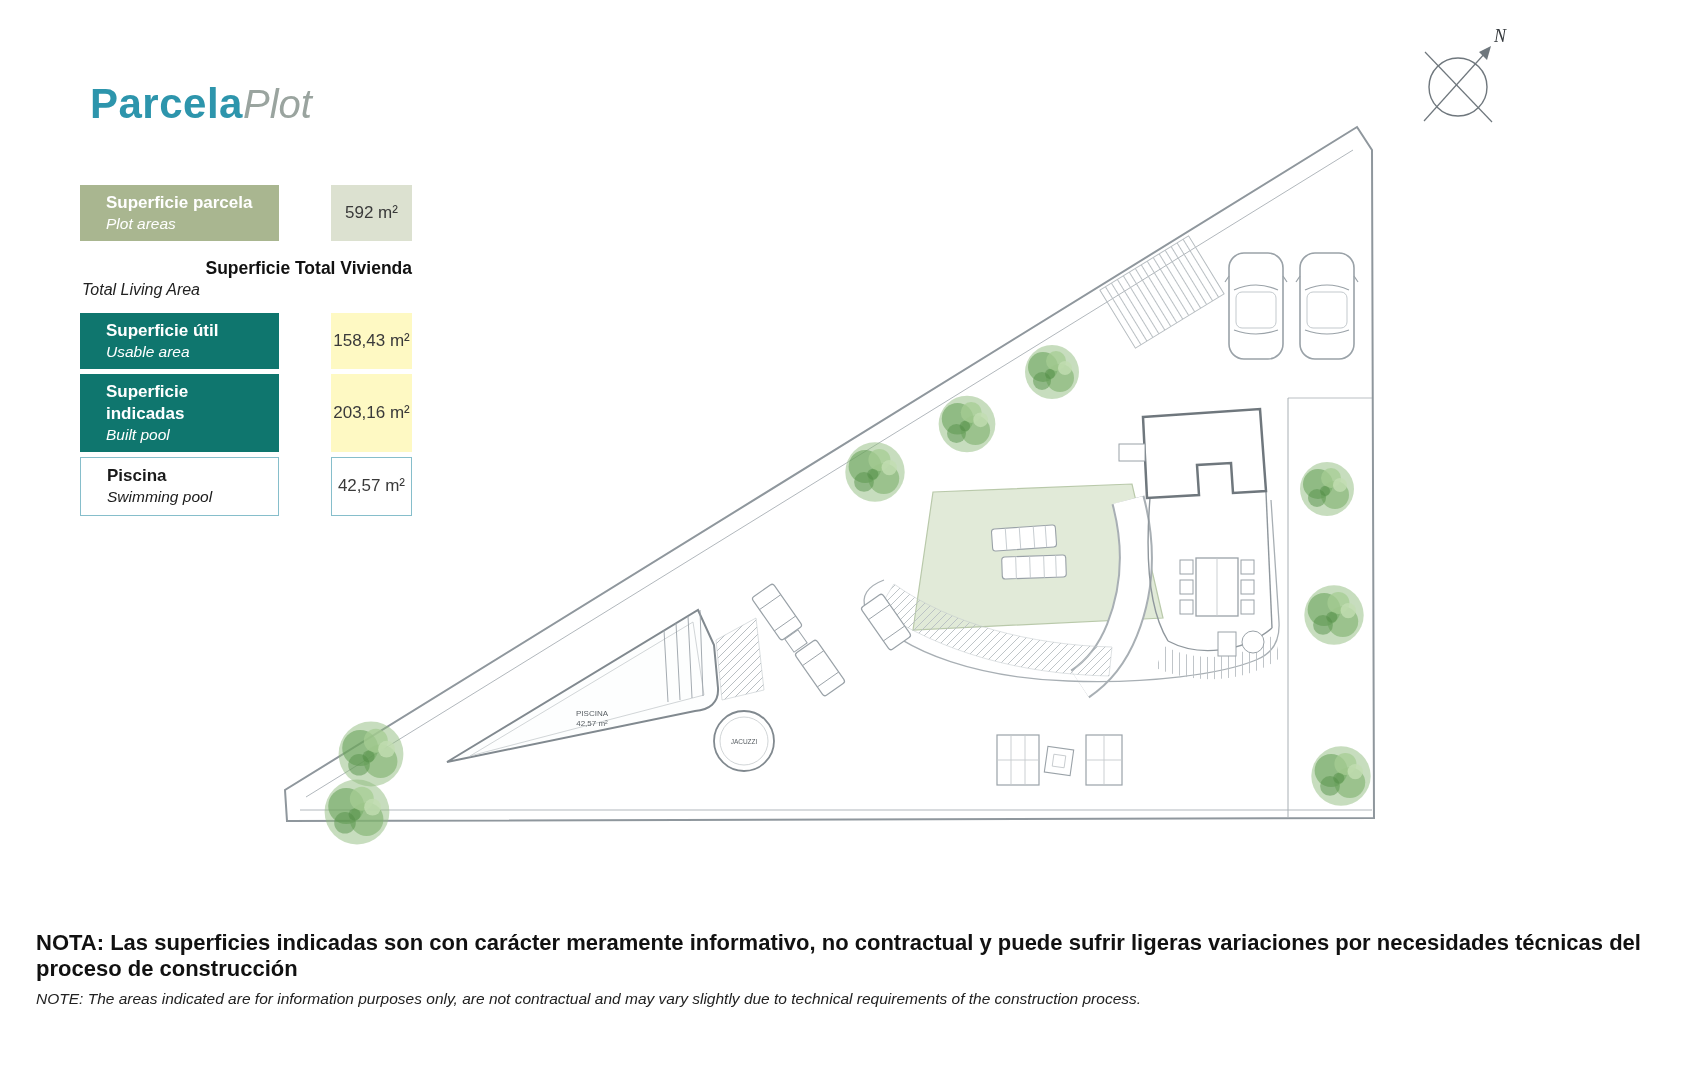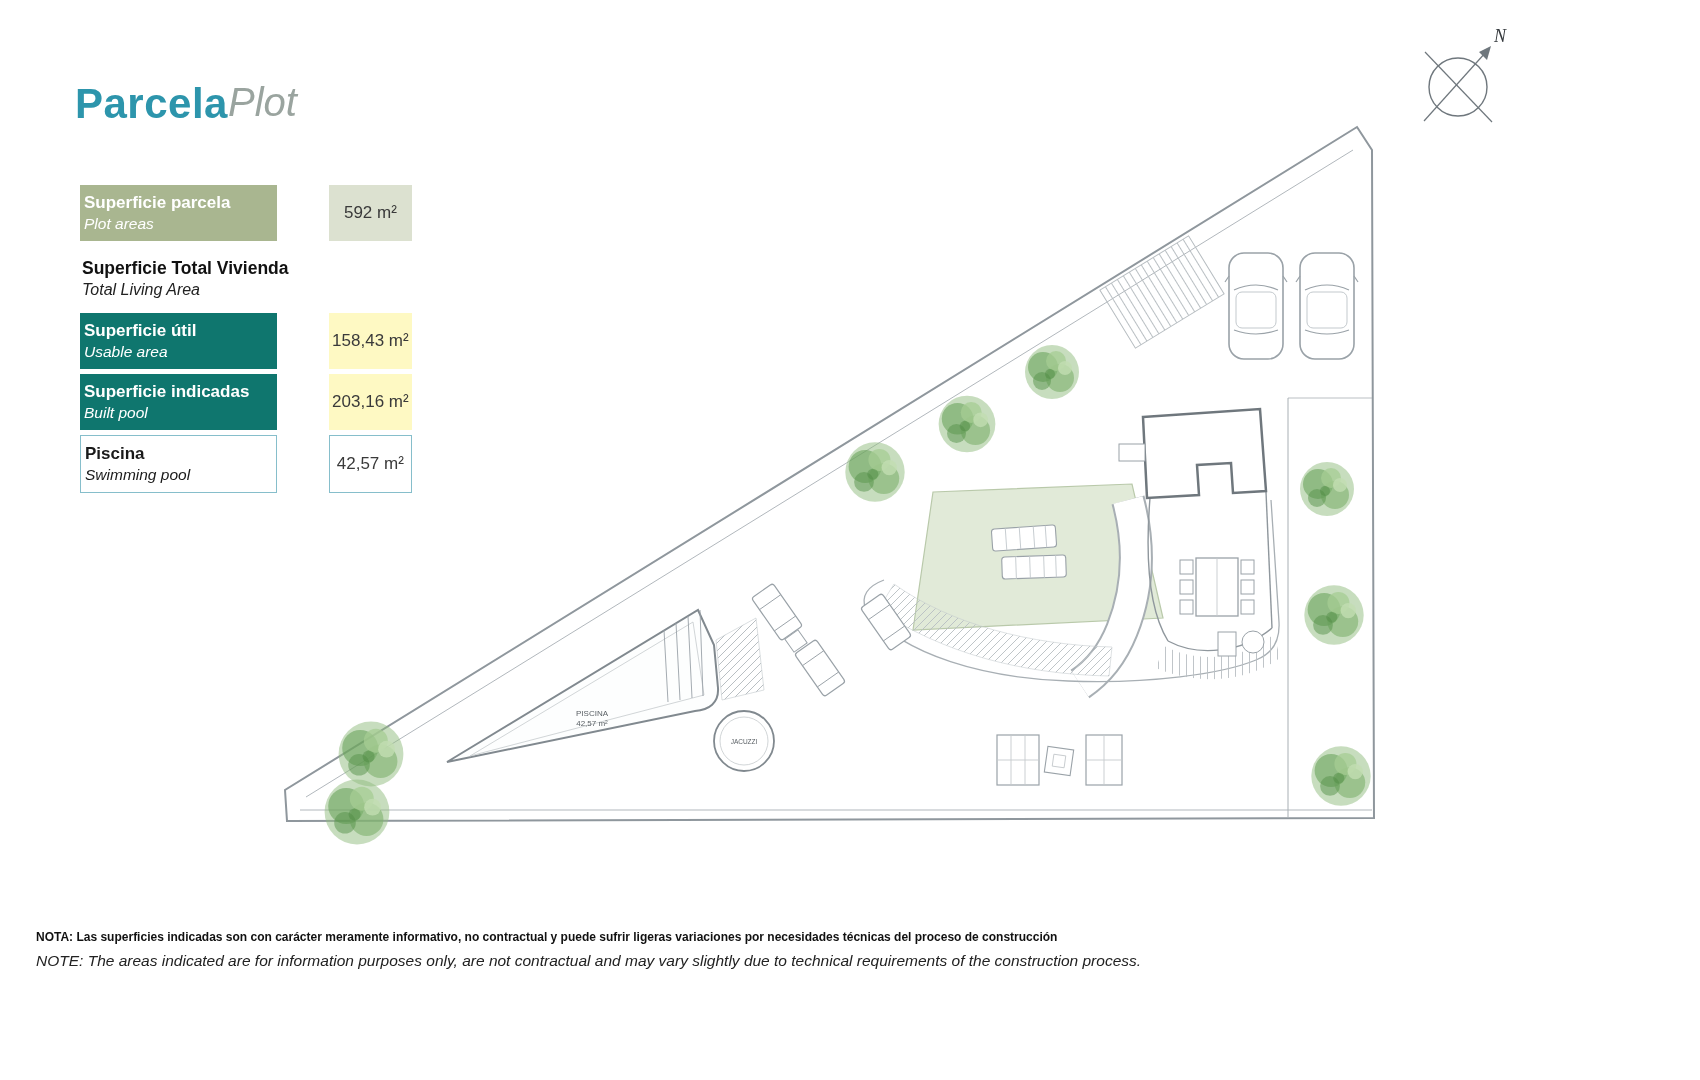--- a/index.html
+++ b/index.html
@@ -2,42 +2,42 @@
 <html><head>
 <meta charset="utf-8">
 <style>
   html,body{margin:0;padding:0;}
   body{
     width:1700px;height:1080px;position:relative;background:#ffffff;
     font-family:"Liberation Sans", sans-serif;overflow:hidden;color:#222;
   }
   .overlay{position:absolute;z-index:2;}
   
-  .page-title{left:75px;top:80px;display:flex;align-items:flex-start;}
+  .page-title{left:90px;top:80px;display:flex;align-items:center;}
   .title-es{font-size:42px;font-weight:700;color:#2D95AC;letter-spacing:.5px;}
   .title-en{font-size:40px;font-style:italic;color:#9AA49F;}
   
   .areas{left:80px;top:185px;width:332px;}
   .arow{display:flex;gap:5px;margin-bottom:5px;}
-  .label-cell{width:228px;box-sizing:border-box;padding:7px 4px;display:flex;flex-direction:column;justify-content:center;}
+  .label-cell{width:228px;box-sizing:border-box;padding:7px 26px;display:flex;flex-direction:column;justify-content:center;}
   .value-cell{width:97px;box-sizing:border-box;display:flex;align-items:center;justify-content:center;font-size:17px;color:#3A3A3A;margin-left:47px;}
   .lbl-main{font-size:17px;font-weight:700;line-height:1.3;}
   .lbl-sub{font-size:15.5px;font-style:italic;line-height:1.3;}
   .sage .label-cell{background:#A9B690;color:#fff;}
   .sage .value-cell{background:#DCE1D0;}
   .teal .label-cell{background:#0f766e;color:#fff;}
   .teal .value-cell{background:#fef9c3;}
   .plain .label-cell{background:#fff;border:1px solid #86BECB;color:#1a1a1a;}
   .plain .value-cell{background:#fff;border:1px solid #86BECB;}
   .section-heading{margin:16px 0 12px 2px;}
-  .heading-es{font-size:17.5px;font-weight:700;color:#111;line-height:1.3;}
+  .heading-es{font-size:17.5px;font-weight:700;color:#111;line-height:1.3;text-align:right;}
   .heading-en{font-size:16px;font-style:italic;color:#222;line-height:1.3;}
   
   .footnote{left:36px;top:930px;width:1630px;}
-  .note-es{font-size:12px;font-weight:700;color:#111;margin-bottom:8px;}
+  .note-es{font-size:22px;font-weight:700;color:#111;margin-bottom:8px;}
   .note-en{font-size:15.5px;font-style:italic;color:#222;}
   
   .plan-svg{position:absolute;left:0;top:0;z-index:1;}
   text.plan-label{font-family:"Liberation Sans",sans-serif;fill:#5a6065;}
 </style>
 </head>
 <body>
 
 <svg class="plan-svg" width="1700" height="1080" viewBox="0 0 1700 1080">
   <defs>

